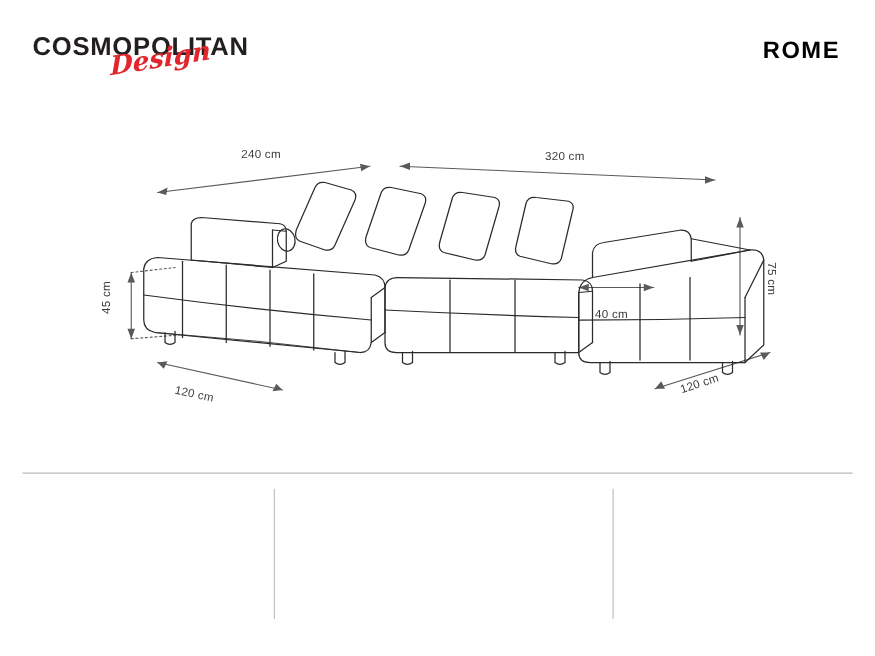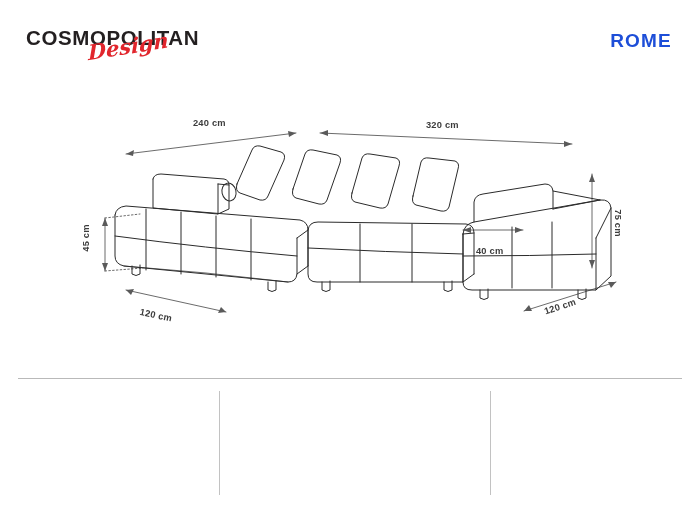--- a/index.html
+++ b/index.html
@@ -59,32 +59,31 @@
     line-height: 1;
     white-space: nowrap;
   }
   .model-title {
     position: absolute;
     right: 28px;
     top: 30px;
     font-weight: bold;
     font-size: 19px;
     letter-spacing: 1.2px;
-    color: #1d4ed8;
+    color: #000000;
     text-align: right;
   }
 
   
   .drawing {
     position: absolute;
     left: 0;
     top: 96px;
     width: 592px;
     height: 262px;
-    font-weight: bold;
   }
   .dim-label {
     position: absolute;
     font-size: 9.3px;
     color: #3c3c3c;
     white-space: nowrap;
     letter-spacing: 0.2px;
   }
 
   
@@ -233,21 +232,21 @@
           <path d="M480,194 L480,202 Q484,205 488,202 L488,193"></path>
           <path d="M578,194 L578,202 Q582,205 586,202 L586,193"></path>
         </g>
 
       </g>
     </svg>
 
     
     <div class="dim-label" style="left:193px; top:22px;">240 cm</div>
 
-    <div class="dim-label" style="left:426px; top:24px;">320 cm</div>
+    <div class="dim-label" style="left:436px; top:24px;">320 cm</div>
 
     <div class="dim-label" style="left:72px; top:137px; transform:rotate(-90deg); transform-origin:center;">45 cm</div>
 
     <div class="dim-label" style="left:604px; top:122px; transform:rotate(90deg); transform-origin:center;">75 cm</div>
 
     <div class="dim-label" style="left:476px; top:150px;">40 cm</div>
 
     <div class="dim-label" style="left:141px; top:211px; transform:rotate(12deg); transform-origin:left top;">120 cm</div>
 
     <div class="dim-label" style="left:543px; top:211px; transform:rotate(-18deg); transform-origin:left top;">120 cm</div>

